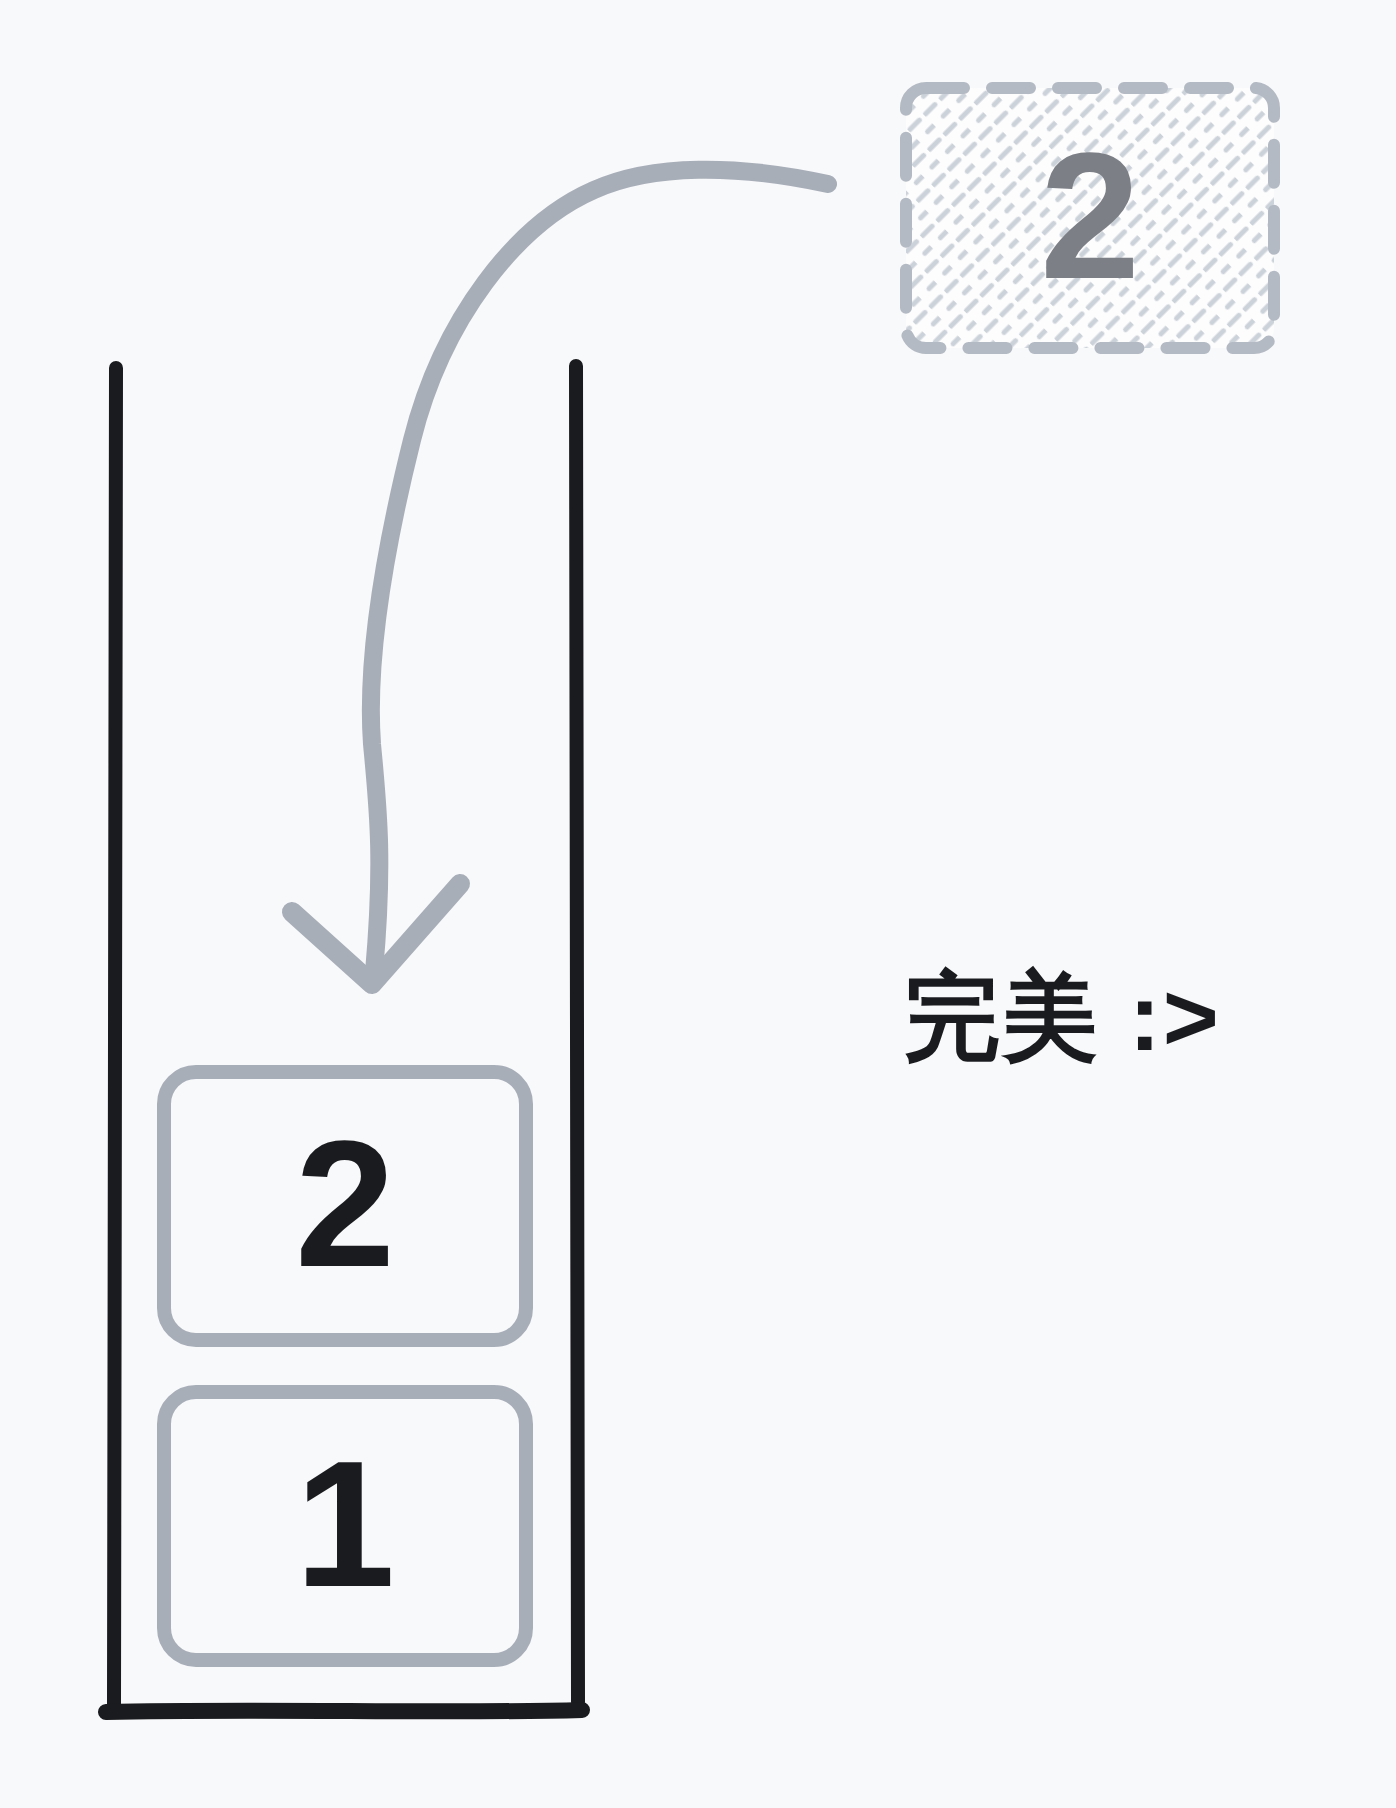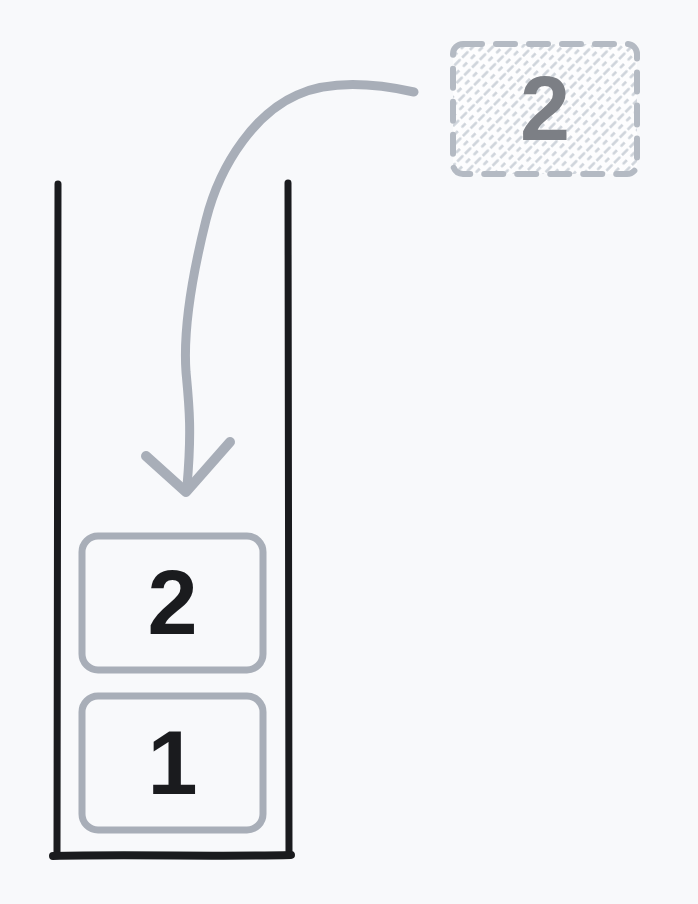--- a/index.html
+++ b/index.html
@@ -87,14 +87,15 @@
     <rect class="dash-stroke" x="453" y="44" width="184" height="130" rx="10" fill="url(#hatch)" stroke-width="6" stroke-dasharray="19 14"></rect>
 
     <rect class="gray-stroke" x="82" y="536" width="181" height="134" rx="16" fill="url(#hatch)" stroke-width="7"></rect>
     <rect class="gray-stroke" x="82" y="696" width="181" height="134" rx="16" fill="url(#hatch)" stroke-width="7"></rect>
   </svg>
 
   <div class="num ghost">2</div>
   <div class="num item-top">2</div>
   <div class="num item-bottom">1</div>
 
+  <div class="caption">完美 :&gt;</div>
 
 </div>
 
 </body></html>

